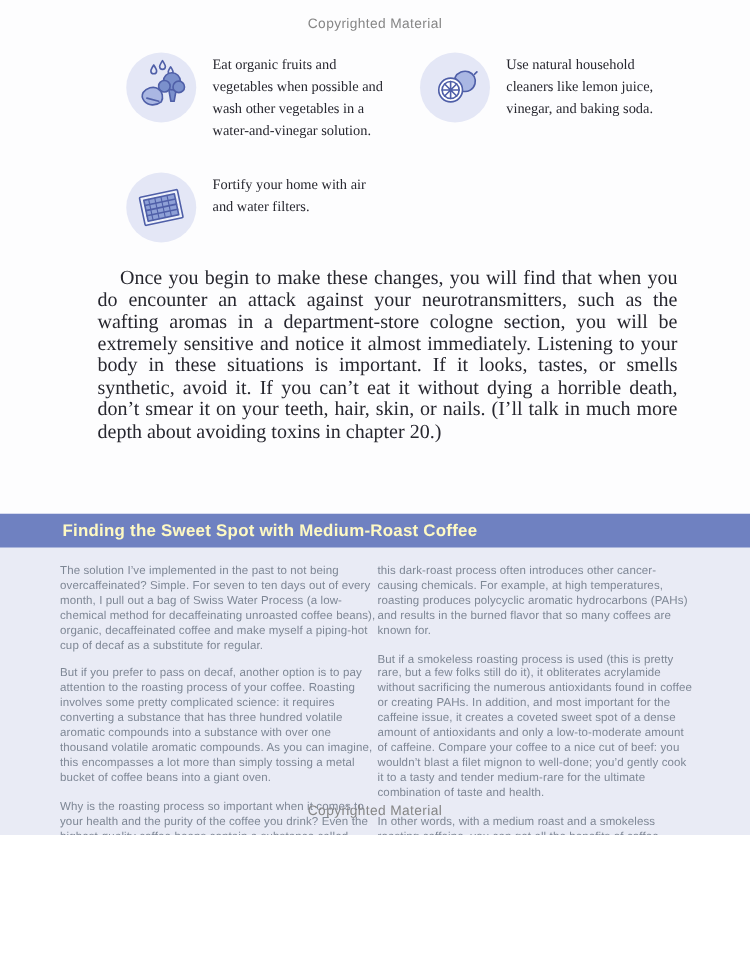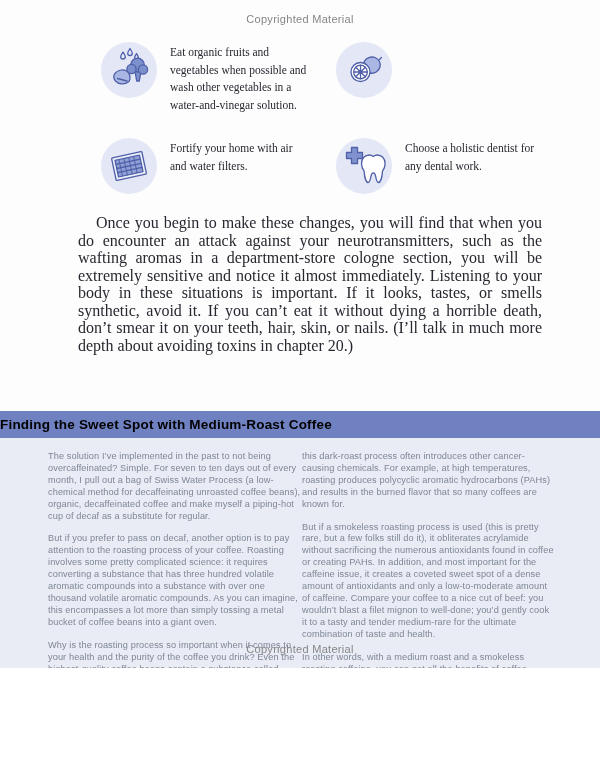--- a/index.html
+++ b/index.html
@@ -49,22 +49,23 @@
     text-indent:18px;
   }
   
   .coffee{
     position:absolute;left:0;right:0;top:411px;bottom:0;
     background:#e9ebf5;
   }
   .banner{
     height:27px;
     background:#6f81c1;
-    color:#000000;
+    color:#fef9c3;
     display:flex;align-items:center;
+    padding-left:50px;
     font-size:13.5px;font-weight:bold;letter-spacing:.2px;
   }
   .columns{
     display:flex;
     padding:13px 44px 0 48px;
   }
   .col{flex:1;}
   .col p{
     margin:0 0 11px 0;
     font-size:9.2px;line-height:11.9px;
@@ -117,49 +118,40 @@
         <svg width="56" height="56" viewBox="0 0 56 56">
           <g class="ol">
             <path d="M28 20c2-4 7-6 11-4.5 4 1.5 6 5.5 5 9.5-1.2 4.5-5.5 7-10 6l-6-11z" fill="#aab7e3"></path>
             <path d="M43.5 17.5l2-2" fill="none"></path>
             <circle cx="24.5" cy="30" r="9.5" fill="#ffffff"></circle>
             <circle cx="24.5" cy="30" r="6.8" fill="none"></circle>
             <path d="M24.5 23.2v13.6M17.7 30h13.6M19.7 25.2l9.6 9.6M29.3 25.2l-9.6 9.6" fill="none"></path>
           </g>
         </svg>
       </span>
+      <span class="tip-text">Use natural household
+cleaners like lemon juice,
+vinegar, and baking soda.</span>
     </div>
 
     <div class="tip">
       <span class="tip-icon">
         <svg width="56" height="56" viewBox="0 0 56 56">
           <g transform="rotate(-12 28 28)" class="ol">
             <rect x="12.5" y="16.5" width="31" height="23" rx="1" fill="#eef1fa"></rect>
             <rect x="15.5" y="19.5" width="25" height="17" fill="#8ea0d6"></rect>
             <path d="M15.5 23.7h25M15.5 27.9h25M15.5 32.1h25" stroke="#4f5fa8" fill="none"></path>
             <path d="M19.5 19.5v17M24.5 19.5v17M29.5 19.5v17M34.5 19.5v17" stroke="#4f5fa8" fill="none" stroke-width=".9"></path>
           </g>
         </svg>
       </span>
       <span class="tip-text">Fortify your home with air
 and water filters.</span>
     </div>
 
-    <div class="tip">
-      <span class="tip-icon">
-        <svg width="56" height="56" viewBox="0 0 56 56">
-          <g class="ol">
-            <path d="M15.5 9.5h6v5h5v6h-5v5h-6v-5h-5v-6h5z" fill="#8093cf"></path>
-            <path d="M25.5 25.5c0-5.2 3.6-8.5 7.8-8.5 1.8 0 3 .6 4 1.4 1-.8 2.2-1.4 4-1.4 4.2 0 7.8 3.3 7.8 8.5 0 3-1 5.6-2.6 7.6-.3 5-1.8 11.4-4.1 11.4-1.6 0-2.3-3.5-2.8-6.3-.4-2.4-1-3.4-2.3-3.4s-1.9 1-2.3 3.4c-.5 2.8-1.2 6.3-2.8 6.3-2.3 0-3.8-6.4-4.1-11.4-1.6-2-2.6-4.6-2.6-7.6z" fill="#ffffff"></path>
-          </g>
-        </svg>
-      </span>
-      <span class="tip-text">Choose a holistic dentist for
-any dental work.</span>
-    </div>
 
   </div>
 
   <p class="body-par">Once you begin to make these changes, you will find that when you do encounter an attack against your neurotransmitters, such as the wafting aromas in a department-store cologne section, you will be extremely sensitive and notice it almost immediately. Listening to your body in these situations is important. If it looks, tastes, or smells synthetic, avoid it. If you can’t eat it without dying a horrible death, don’t smear it on your teeth, hair, skin, or nails. (I’ll talk in much more depth about avoiding toxins in chapter 20.)</p>
 
   <div class="coffee">
     <div class="banner">
       <span>Finding the Sweet Spot with Medium-Roast Coffee</span>
     </div>
     <div class="columns">

